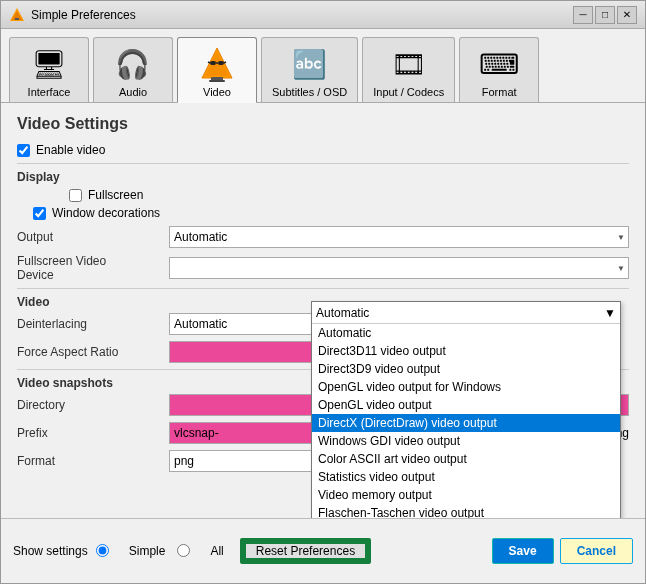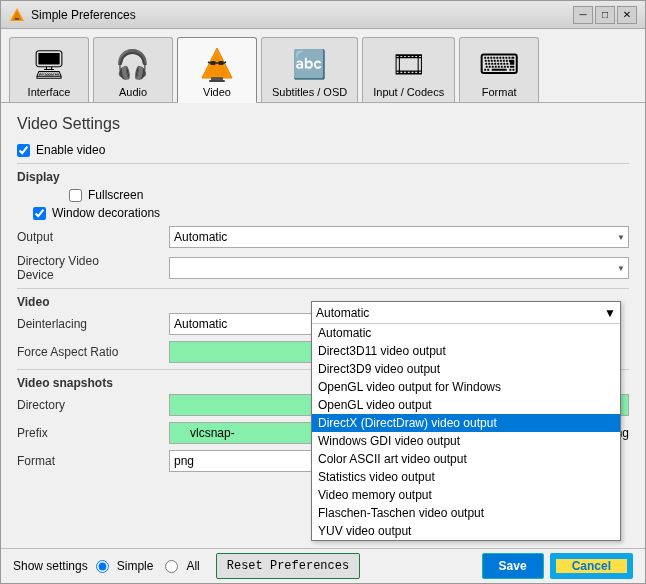--- a/index.html
+++ b/index.html
@@ -101,21 +101,21 @@
     
     .content {
       flex: 1;
       padding: 12px 16px;
       background: #f0f0f0;
       overflow: hidden;
       position: relative;
     }
     .page-title {
       font-size: 16px;
-      font-weight: normal;
+      font-weight: bold;
       margin-bottom: 10px;
       color: #333;
     }
     .section-label {
       font-size: 12px;
       font-weight: bold;
       margin-bottom: 4px;
       color: #333;
     }
     .form-row {
@@ -135,22 +135,22 @@
       align-items: center;
       margin-bottom: 4px;
     }
     .checkbox-row input[type="checkbox"] {
       margin-right: 6px;
     }
     .text-input {
       width: 100%;
       height: 22px;
       border: 1px solid #aaa;
-      background: #86efac;
-      padding: 2px 20px;
+      background: #ec4899;
+      padding: 2px 4px;
       font-size: 12px;
     }
     .select-box {
       width: 100%;
       height: 22px;
       border: 1px solid #aaa;
       background: white;
       padding: 2px 4px;
       font-size: 12px;
       appearance: none;
@@ -214,57 +214,56 @@
     }
     .dropdown-item.selected {
       background: #0078d7;
       color: white;
     }
 
     
     .bottom-bar {
       display: flex;
       align-items: center;
-      padding: 4px 12px;
+      padding: 19px 12px;
       border-top: 1px solid #bbb;
       background: #f0f0f0;
       flex-shrink: 0;
     }
     .show-settings-label {
       font-size: 12px;
       margin-right: 8px;
     }
     .radio-group {
       display: flex;
       align-items: center;
       gap: 12px;
       margin-right: 16px;
     }
     .radio-row {
       display: flex;
-      align-items: center;
-      gap: 8px;
+      align-items: flex-start;
+      gap: 20px;
       font-size: 12px;
     }
     .reset-btn {
       height: 26px;
       padding: 0 10px;
       background: #e0e0e0;
-      border: 1px solid #15803d;
+      border: 6px solid #15803d;
       cursor: pointer;
       font-size: 12px;
       border-radius: 2px;
-      font-family: Liberation Mono, monospace;
     }
     .spacer { flex: 1; }
     .primary-btn {
       height: 26px;
       padding: 0 16px;
-      background: #fde047;
-      border: 6px solid #0ea5e9;
+      background: #fef9c3;
+      border: 1px solid #0ea5e9;
       color: #0078d7;
       cursor: pointer;
       font-size: 12px;
       border-radius: 2px;
       font-weight: bold;
       margin-left: 6px;
     }
     .save-btn {
       background: #0078d7;
       color: white;
@@ -356,21 +355,21 @@
     <div class="form-row" style="margin-top:6px;">
       <span class="form-label">Output</span>
       <div class="select-wrapper">
         <select class="select-box">
           <option>Automatic</option>
         </select>
       </div>
     </div>
 
     <div class="form-row">
-      <span class="form-label">Directory Video Device</span>
+      <span class="form-label">Fullscreen Video Device</span>
       <div class="select-wrapper">
         <select class="select-box">
           <option></option>
         </select>
       </div>
     </div>
 
     <hr class="divider-line">
 
     <div class="section-label">Video</div>

